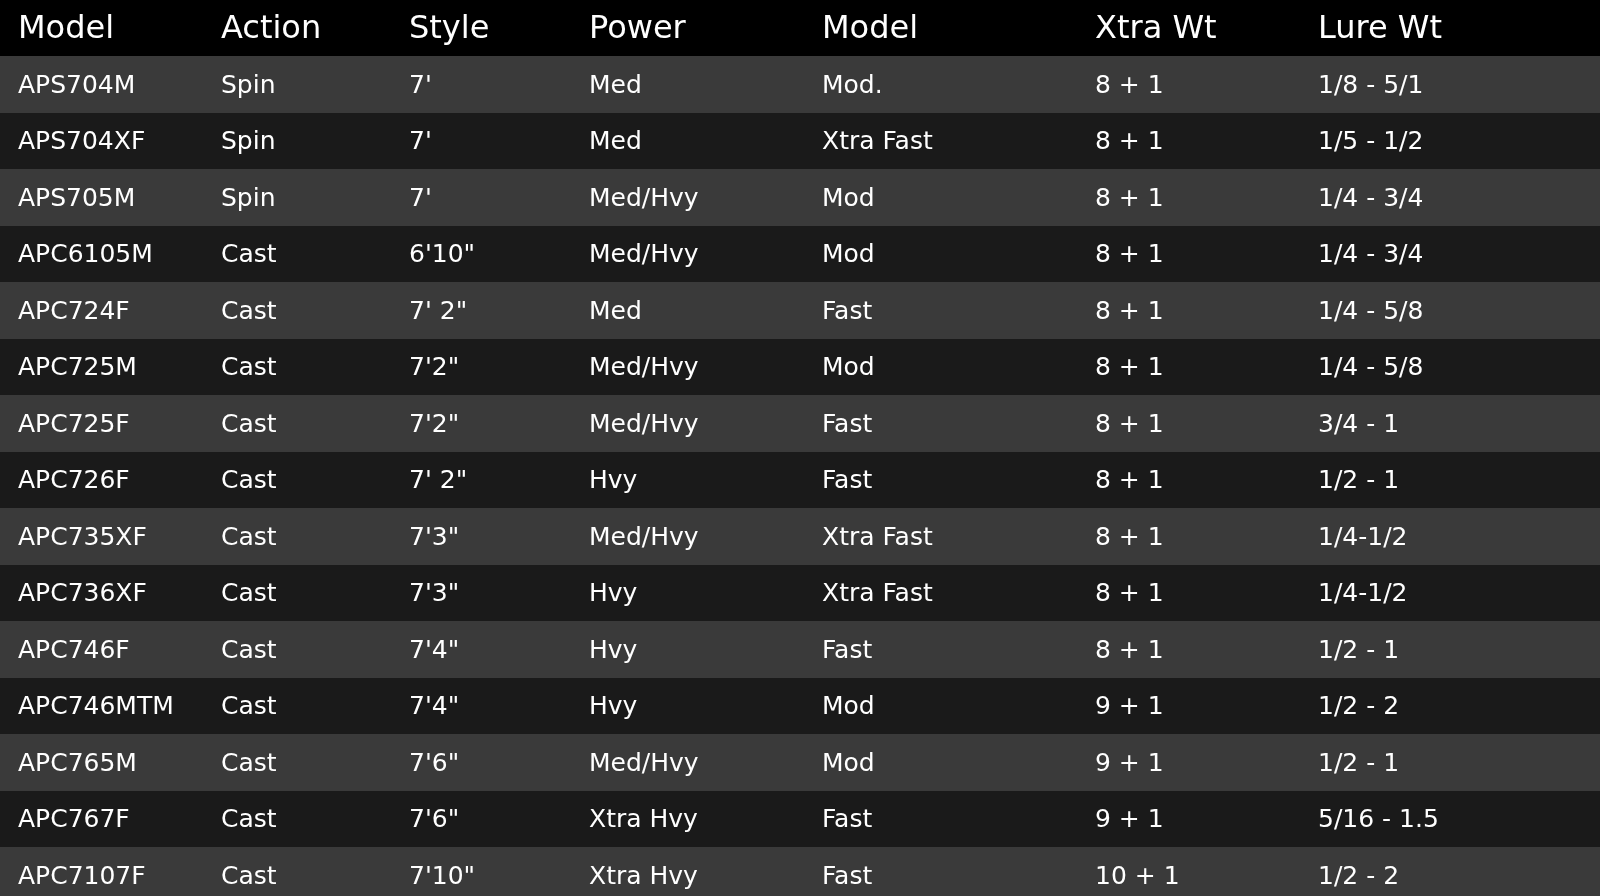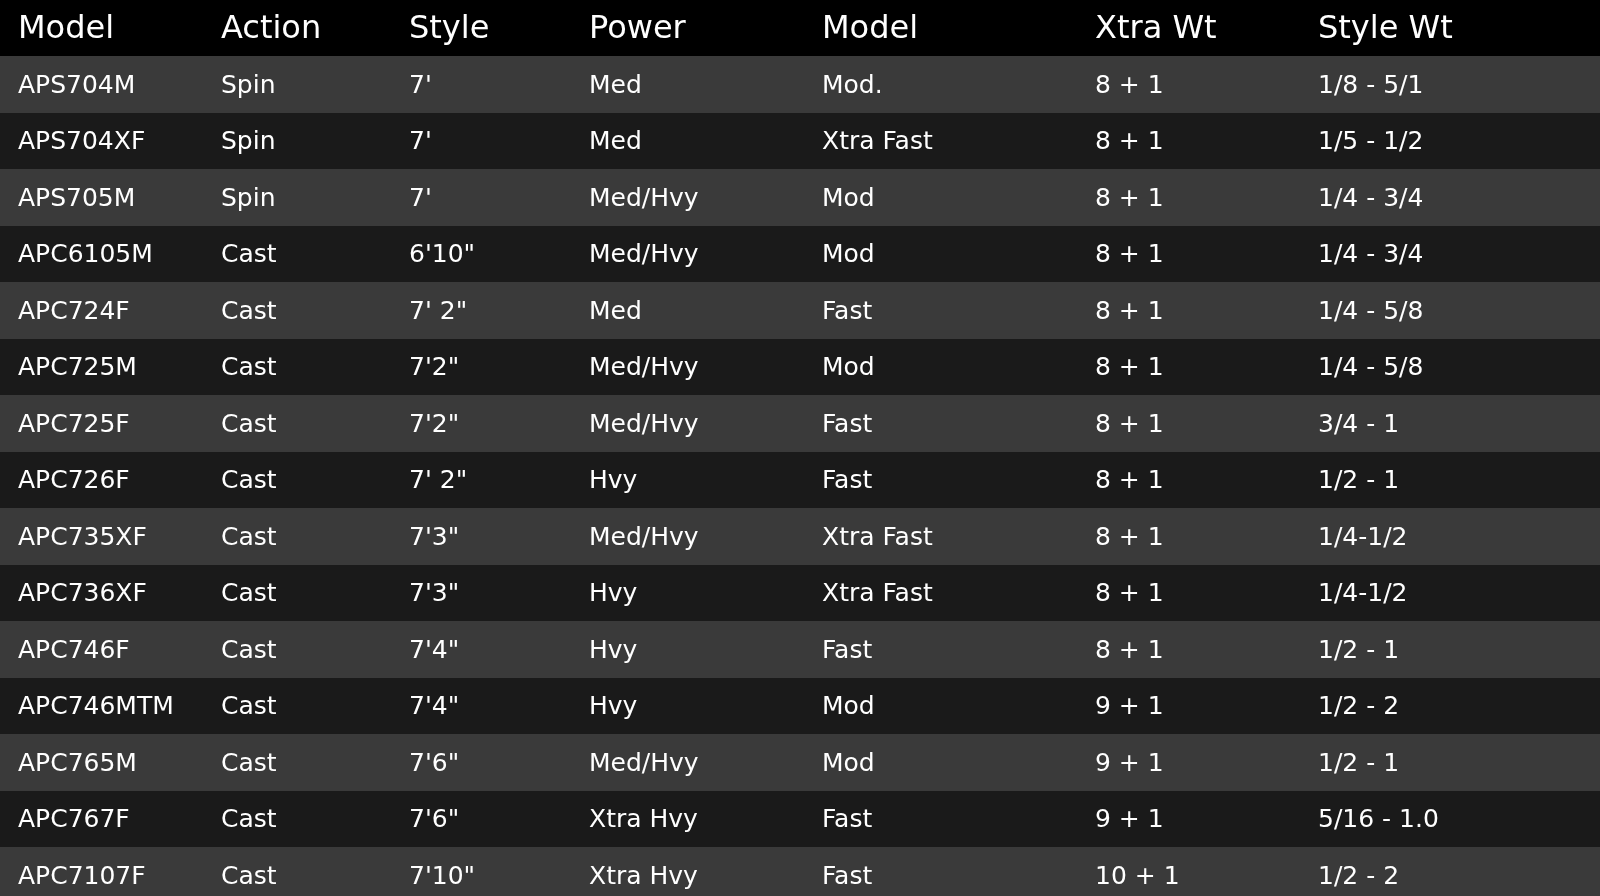--- a/index.html
+++ b/index.html
@@ -64,21 +64,21 @@
 
 <table class="spec-table">
   <thead>
     <tr>
       <th class="col-model">Model</th>
       <th class="col-style">Action</th>
       <th class="col-length">Style</th>
       <th class="col-power">Power</th>
       <th class="col-action">Model</th>
       <th class="col-linewt">Xtra Wt</th>
-      <th class="col-lurewt">Style Wt</th>
+      <th class="col-lurewt">Lure Wt</th>
       <th class="col-msrp">MSRP</th>
     </tr>
   </thead>
   <tbody id="table-body">
       <tr class="odd">
         <td class="col-model">APS704M</td>
         <td class="col-style">Spin</td>
         <td class="col-length">7'</td>
         <td class="col-power">Med</td>
         <td class="col-action">Mod.</td>
@@ -206,21 +206,21 @@
         <td class="col-lurewt">1/2 - 1</td>
         <td class="col-msrp msrp-cell">$149.99</td>
       </tr>
       <tr class="even">
         <td class="col-model">APC767F</td>
         <td class="col-style">Cast</td>
         <td class="col-length">7'6"</td>
         <td class="col-power">Xtra Hvy</td>
         <td class="col-action">Fast</td>
         <td class="col-linewt">9 + 1</td>
-        <td class="col-lurewt">5/16 - 1.0</td>
+        <td class="col-lurewt">5/16 - 1.5</td>
         <td class="col-msrp msrp-cell">$149.99</td>
       </tr>
       <tr class="odd">
         <td class="col-model">APC7107F</td>
         <td class="col-style">Cast</td>
         <td class="col-length">7'10"</td>
         <td class="col-power">Xtra Hvy</td>
         <td class="col-action">Fast</td>
         <td class="col-linewt">10 + 1</td>
         <td class="col-lurewt">1/2 - 2</td>

